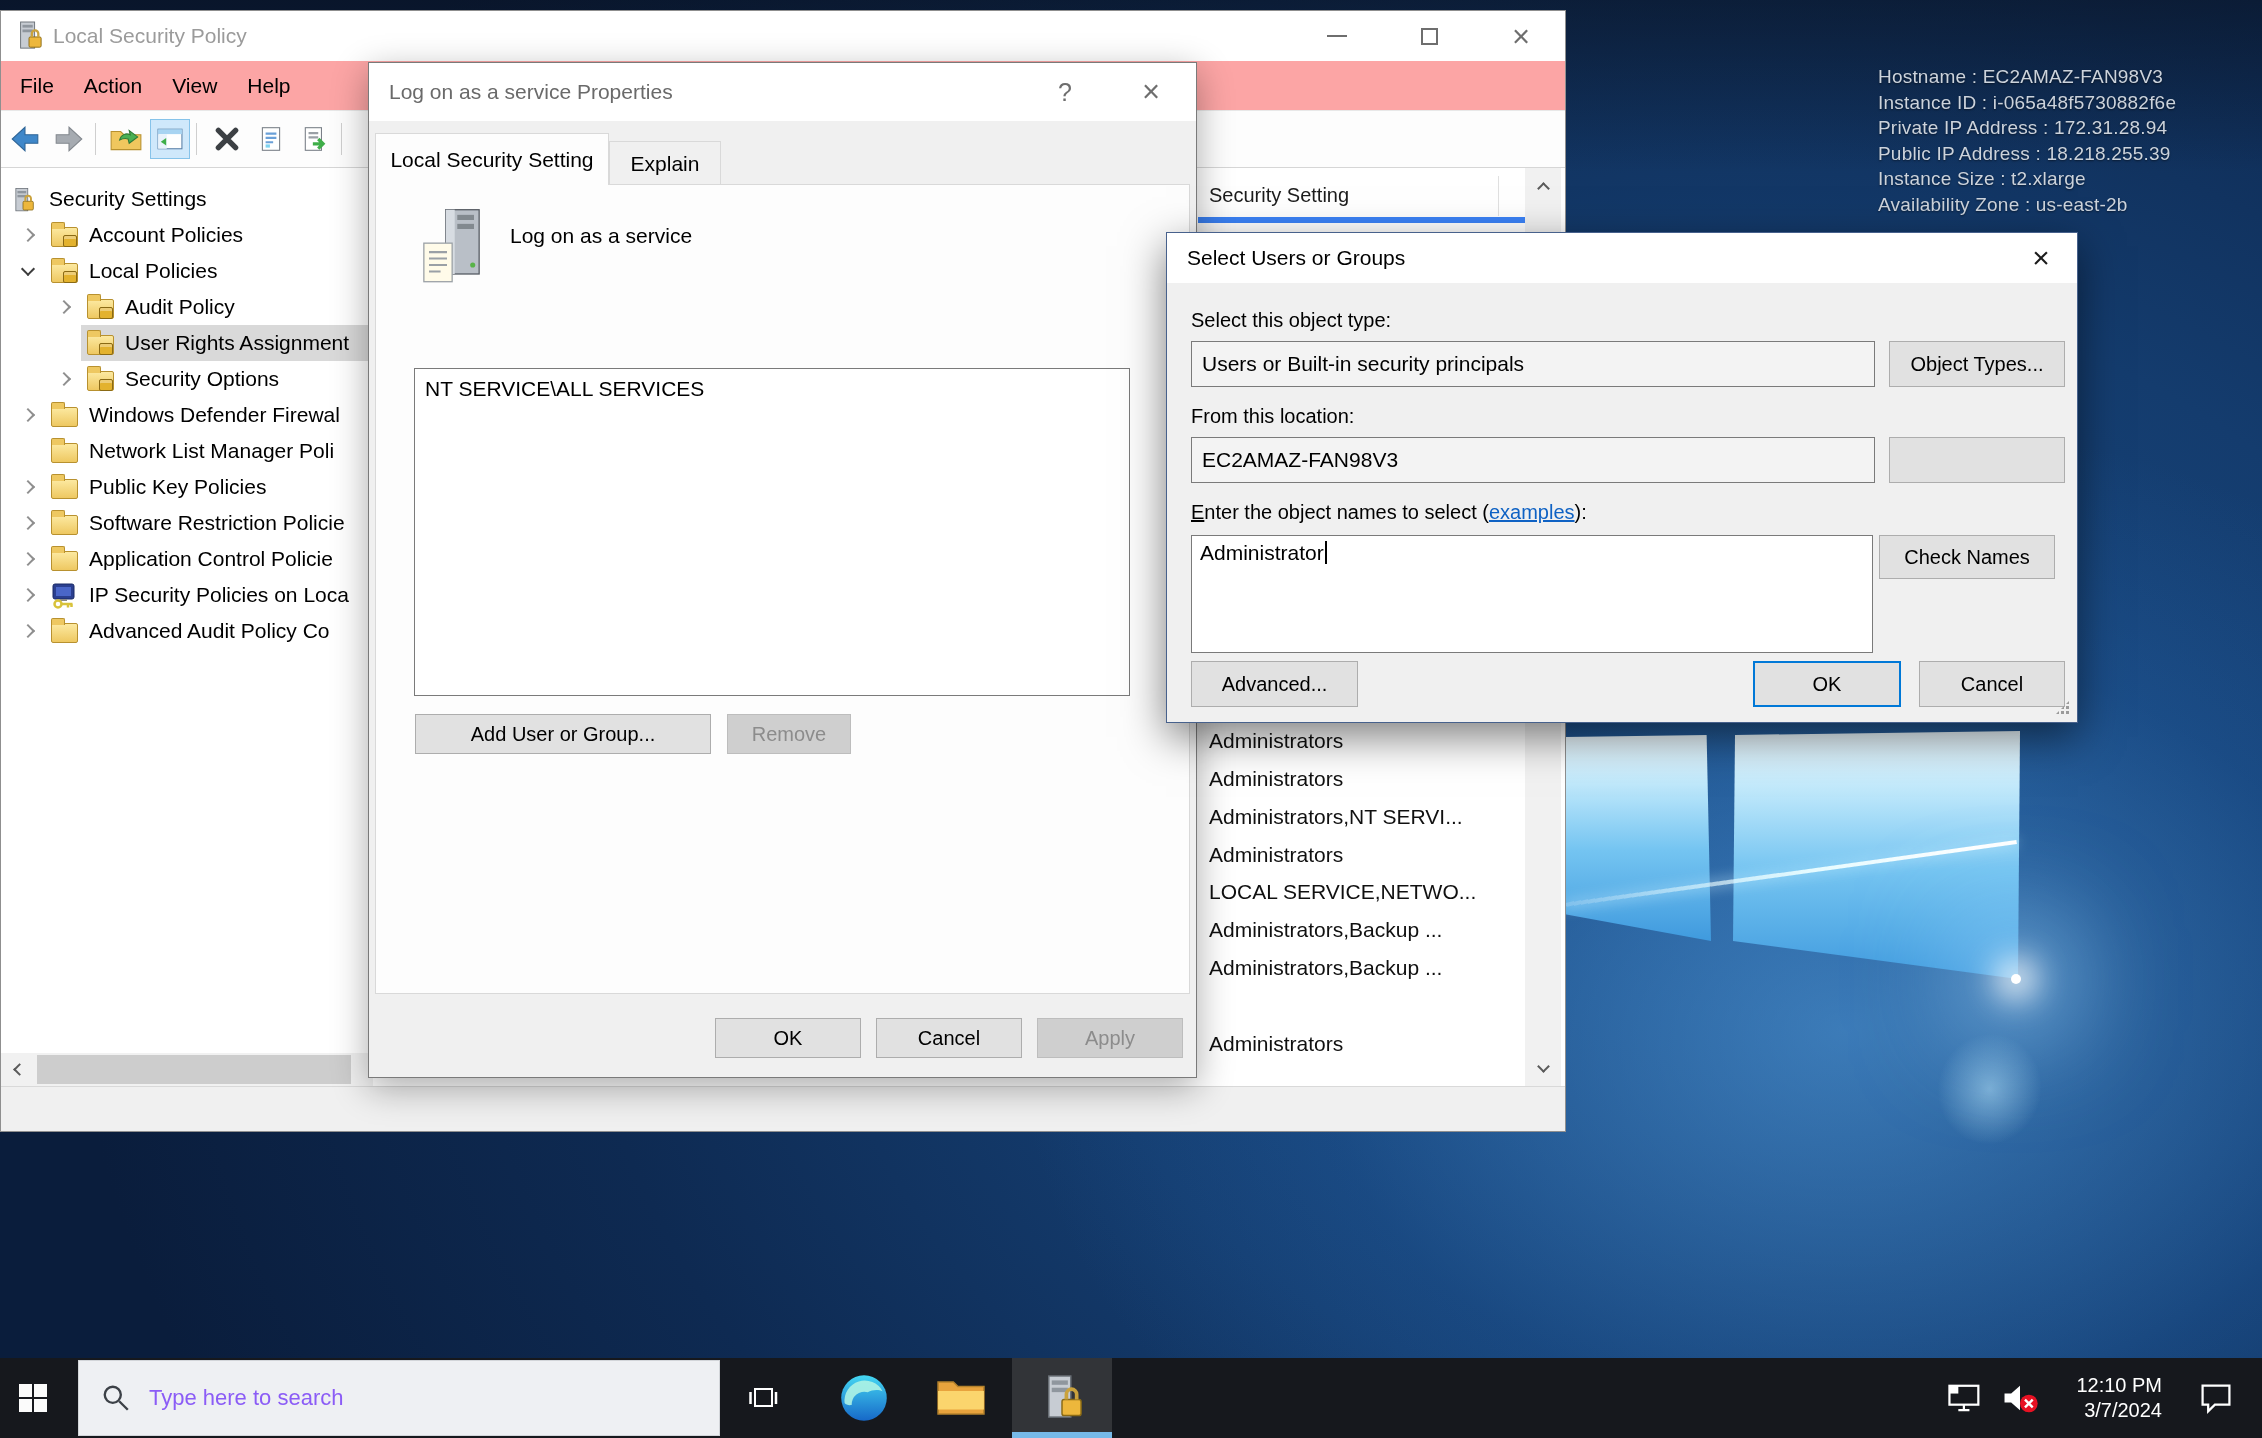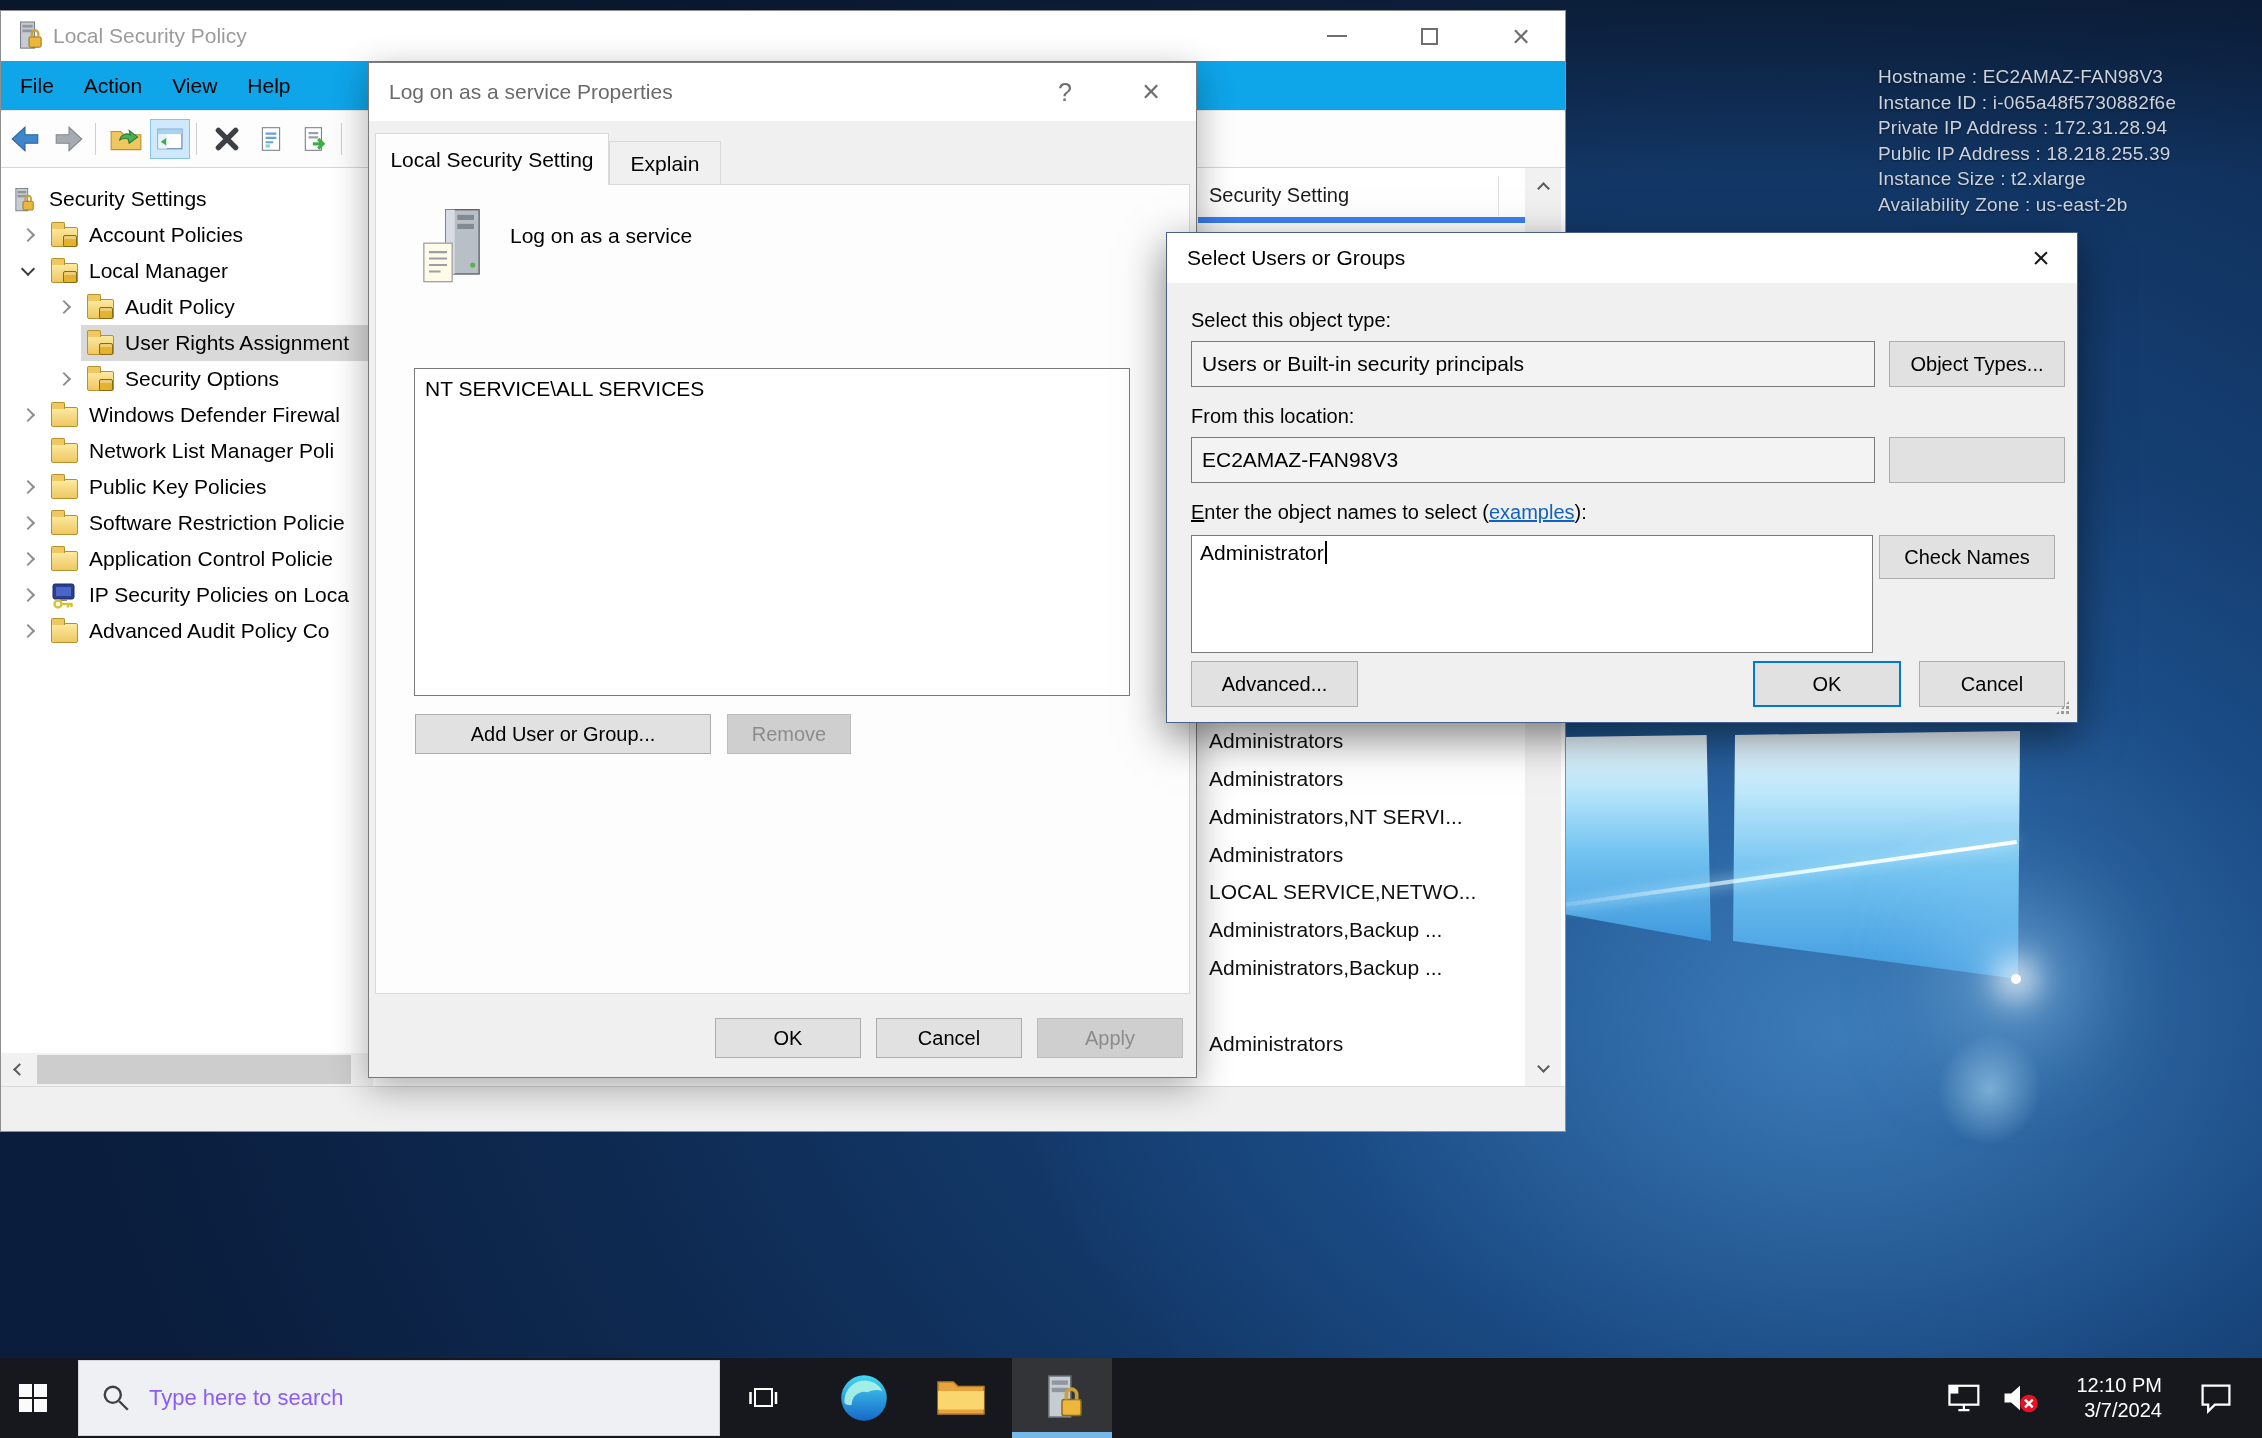--- a/index.html
+++ b/index.html
@@ -44,21 +44,21 @@
             padding:0 10px; font-size:21px; white-space:nowrap; overflow:hidden; }
   .nowrap { white-space:nowrap; }
 
   
   .mainwin { left:0; top:10px; width:1566px; height:1122px; background:#fff; z-index:5; }
   .mw-title { position:absolute; left:52px; top:0; height:50px; line-height:50px; font-size:21px; color:#9b9b9b; }
   .capbtn { position:absolute; top:0; width:48px; height:50px; display:flex; align-items:center; justify-content:center; color:#6e6e6e; }
   .glyph-min { width:20px; height:2px; background:#6e6e6e; }
   .glyph-max { width:17px; height:17px; border:2px solid #6e6e6e; }
   .glyph-x   { font-size:31px; font-weight:300; line-height:1; }
-  .menubar { position:absolute; left:0; top:50px; width:100%; height:50px; background:#0ea5e9; border-bottom:1px solid #e8e8e8;
+  .menubar { position:absolute; left:0; top:50px; width:100%; height:50px; background:#fca5a5; border-bottom:1px solid #e8e8e8;
              display:flex; align-items:center; padding-left:4px; }
   .menuitem { padding:0 15px; font-size:21px; height:50px; line-height:50px; }
   .toolbar { position:absolute; left:0; top:100px; width:100%; height:57px; background:#fdfdfd; border-bottom:1px solid #d6d6d6;
              display:flex; align-items:center; }
   .tico { width:40px; height:40px; display:flex; align-items:center; justify-content:center; margin-left:4px; }
   .tico.hl { background:#cfe8fb; border:1px solid #86c3ea; }
   .tdiv { width:1px; height:32px; background:#cfcfcf; margin:0 6px; }
   .mw-content { position:absolute; left:0; top:157px; width:1564px; height:885px; background:#fff; }
   .tree-split { position:absolute; left:372px; top:157px; width:1px; height:885px; background:#ececec; }
 
@@ -255,21 +255,21 @@
       <span class="tlabel">Security Settings</span>
     </div>
     <div class="trow lvl1" style="top:206px;">
       <span class="chev"></span>
       <span class="ticon fold lock"></span>
       <span class="tlabel">Account Policies</span>
     </div>
     <div class="trow lvl1" style="top:242px;">
       <span class="chev down"></span>
       <span class="ticon fold lock"></span>
-      <span class="tlabel">Local Manager</span>
+      <span class="tlabel">Local Policies</span>
     </div>
     <div class="trow lvl2" style="top:278px;">
       <span class="chev"></span>
       <span class="ticon fold lock"></span>
       <span class="tlabel">Audit Policy</span>
     </div>
     <div class="trow lvl2" style="top:314px;">
       <span class="hl"></span>
       <span class="ticon fold lock"></span>
       <span class="tlabel">User Rights Assignment</span>

